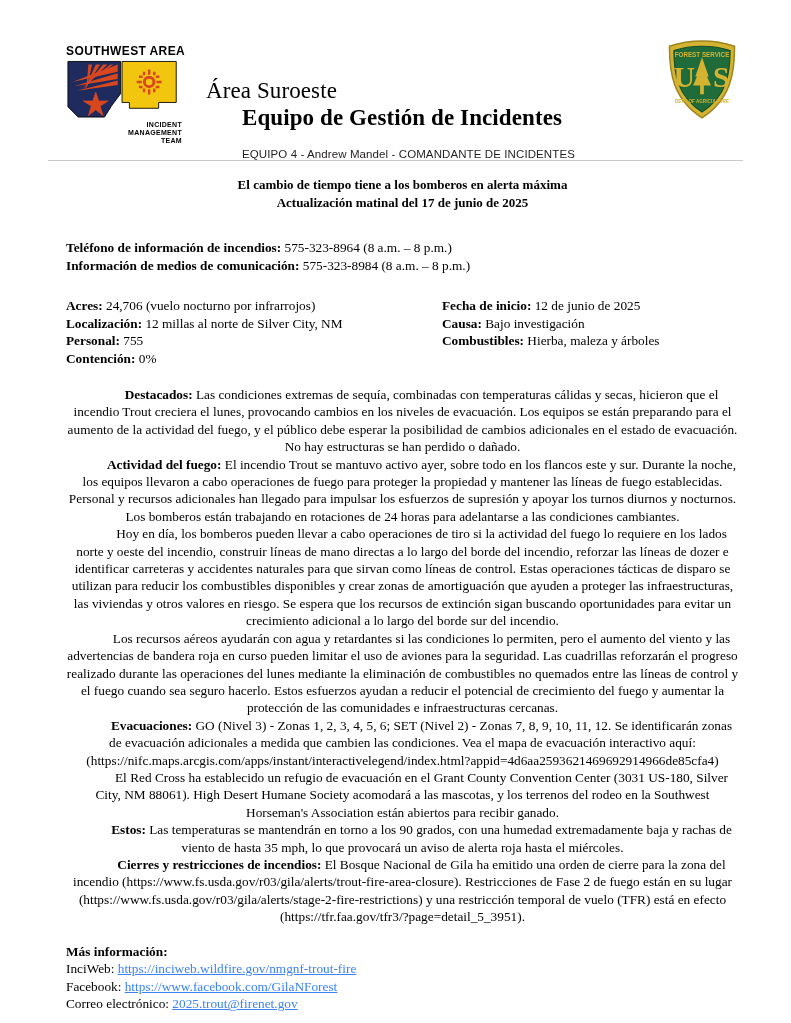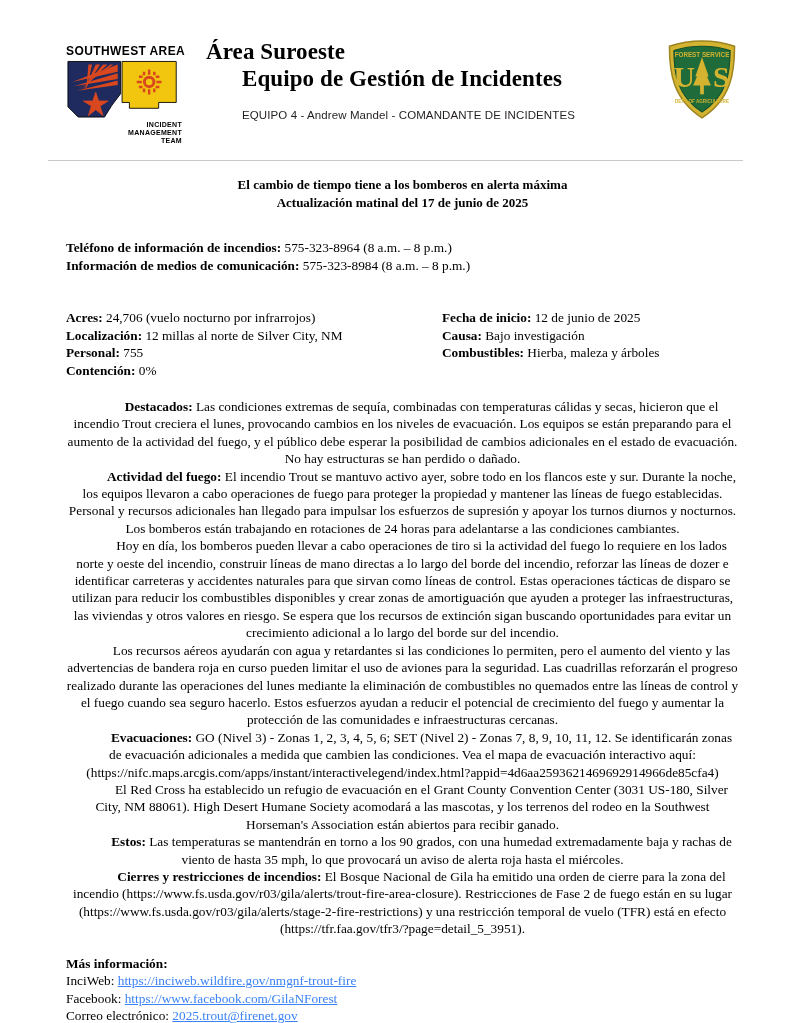--- a/index.html
+++ b/index.html
@@ -62,24 +62,25 @@
     padding-right: 2px;
   }
 
   .title-block {
     flex: 1 1 auto;
     padding-left: 22px;
     padding-top: 2px;
   }
   .title-line1 {
     font-family: "Liberation Serif", serif;
-    font-weight: bold;
+    font-weight: normal;
     font-size: 23px;
     line-height: 27px;
     letter-spacing: 0.1px;
+    margin-top: 39px;
   }
   .title-line2 {
     font-family: "Liberation Serif", serif;
     font-weight: bold;
     font-size: 23px;
     line-height: 27px;
     padding-left: 36px;
     letter-spacing: 0.1px;
   }
   .team-line {
@@ -122,21 +123,21 @@
   }
 
   .phones {
     margin-top: 28px;
     font-size: 13.3px;
     line-height: 17.5px;
   }
   .phones b { font-weight: bold; }
 
   .stats {
-    margin-top: 35px;
+    margin-top: 23px;
     display: flex;
     font-size: 13.3px;
     line-height: 17.5px;
   }
   .stats-col-left { flex: 0 0 376px; }
   .stats-col-right { flex: 1 1 auto; }
   .stat-row b { font-weight: bold; }
 
   .prose {
     margin-top: 19px;

